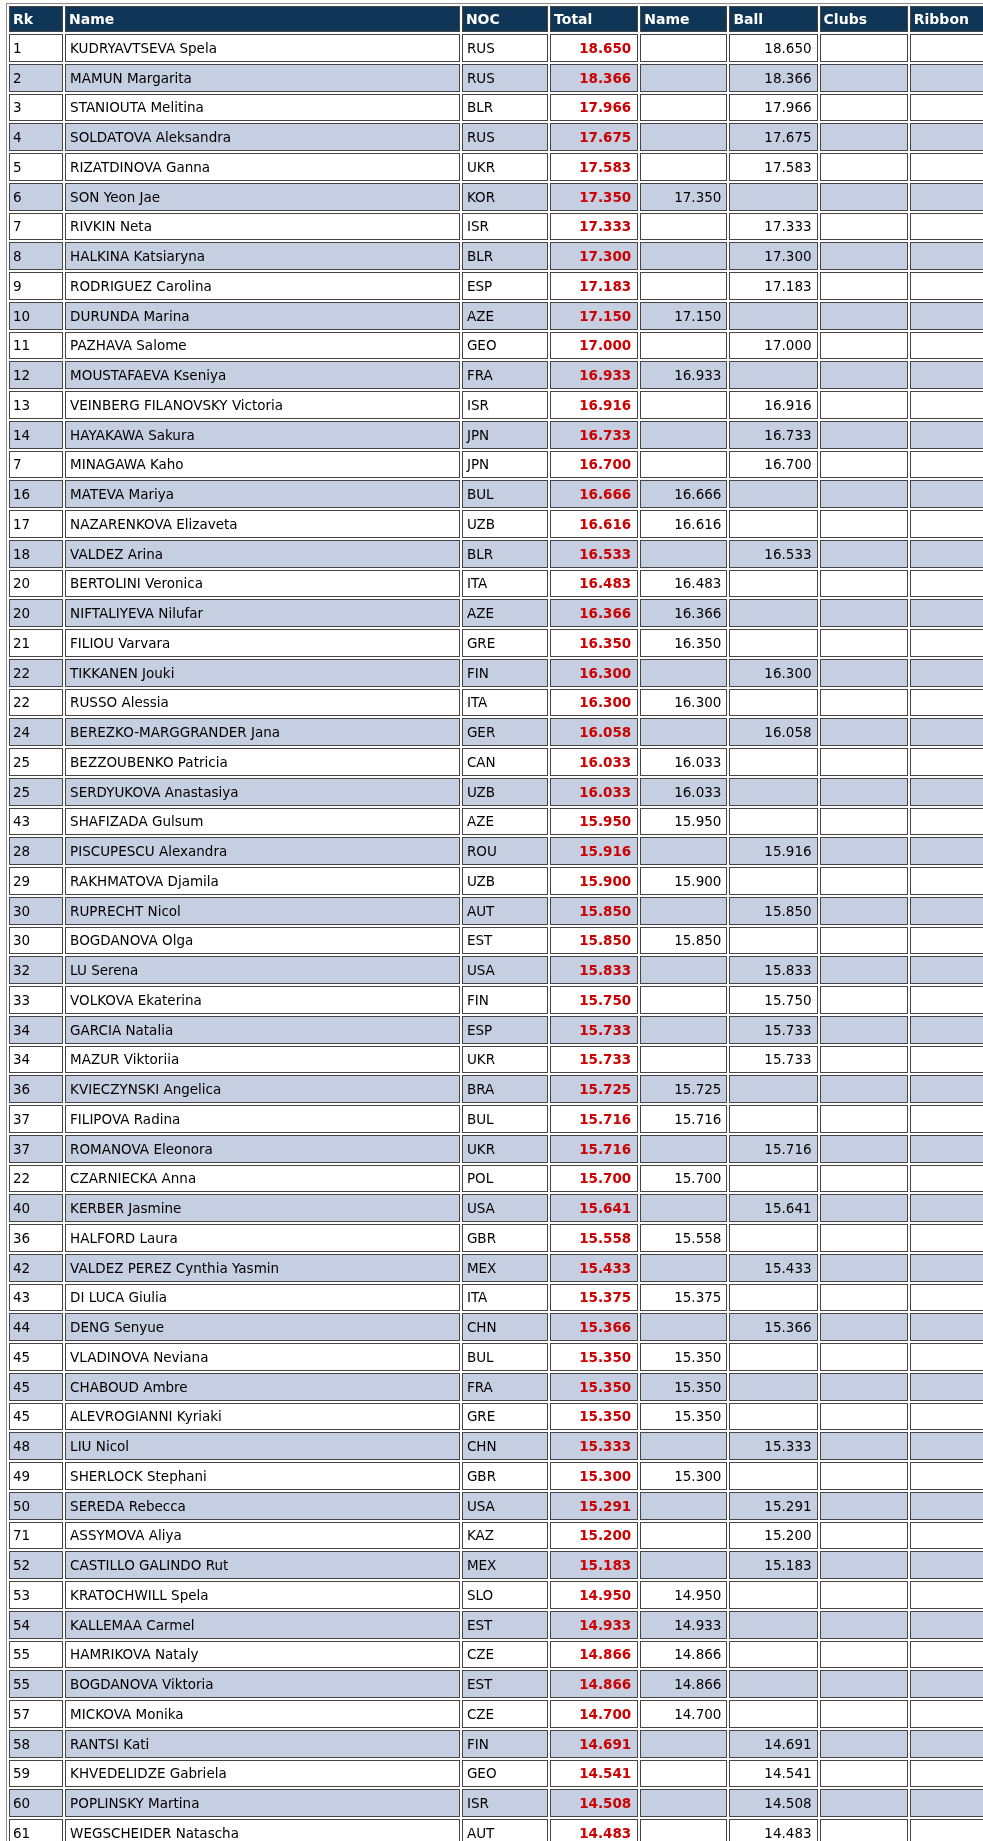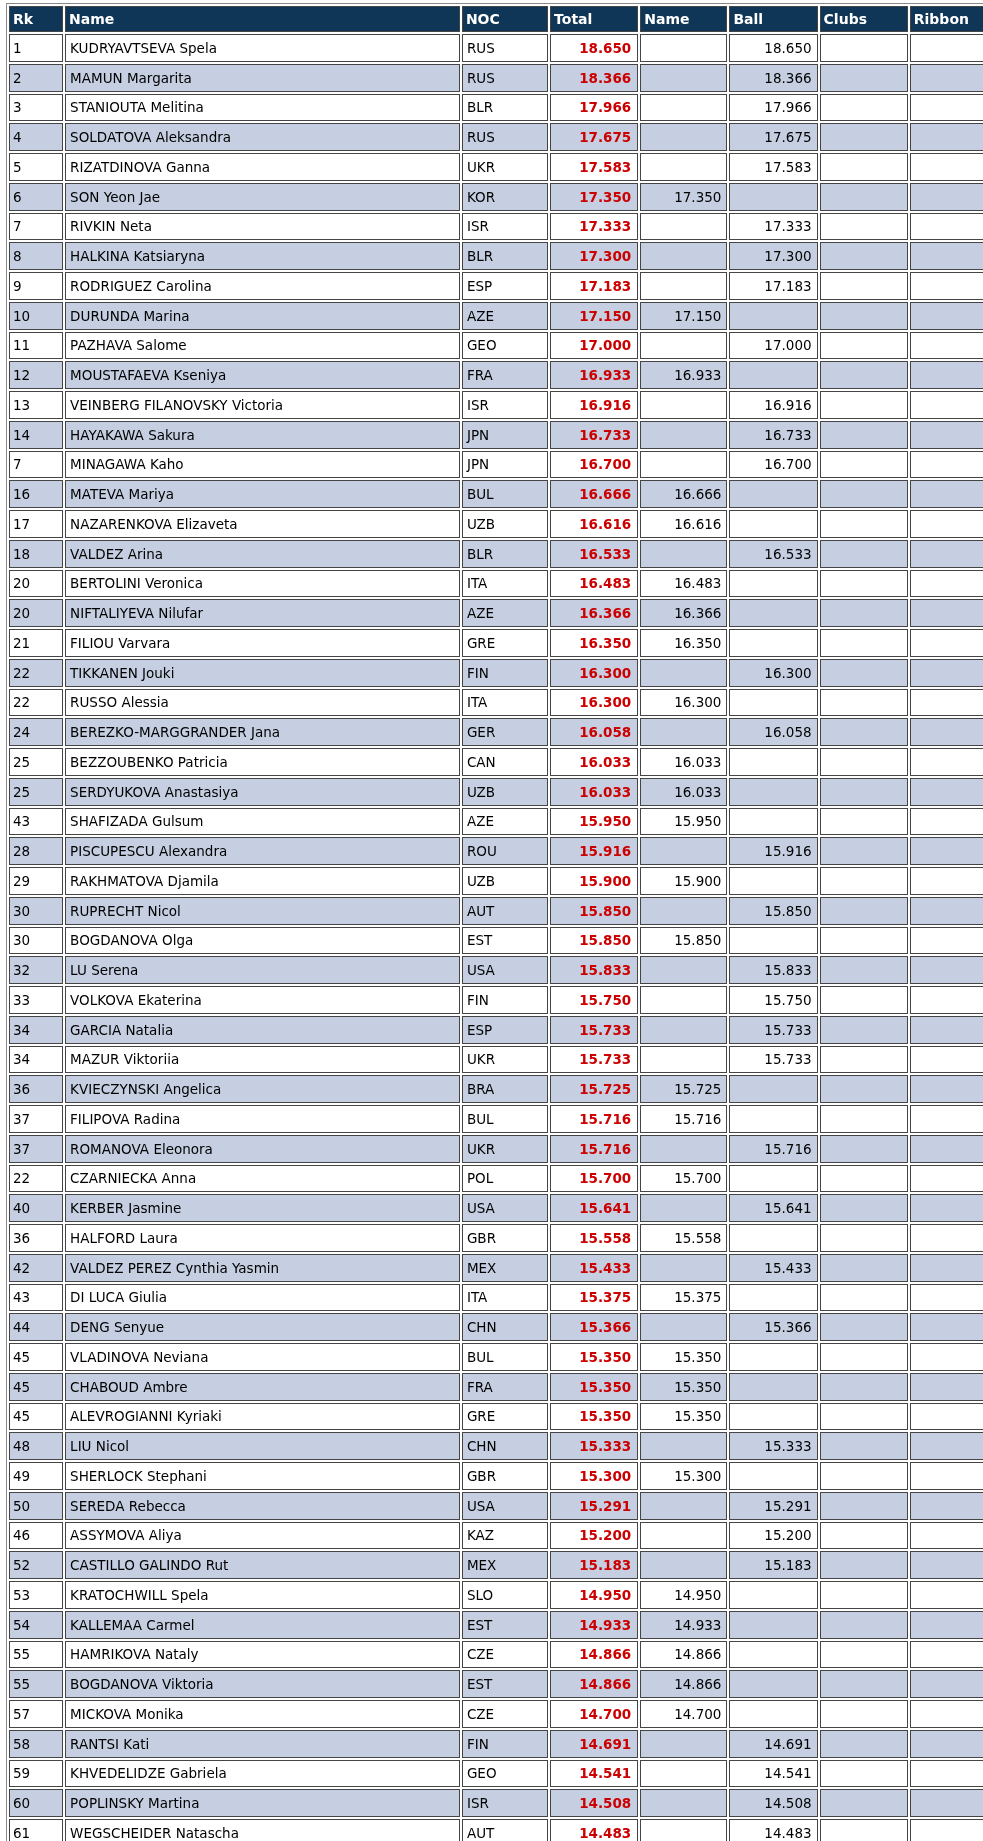--- a/index.html
+++ b/index.html
@@ -583,21 +583,21 @@
     <td class="rk">50</td>
     <td class="nm">SEREDA Rebecca</td>
     <td class="noc">USA</td>
     <td class="total">15.291</td>
     <td class="num"></td>
     <td class="num">15.291</td>
     <td class="num"></td>
     <td class="num"></td>
   </tr>
         <tr>
-    <td class="rk">46</td>
+    <td class="rk">71</td>
     <td class="nm">ASSYMOVA Aliya</td>
     <td class="noc">KAZ</td>
     <td class="total">15.200</td>
     <td class="num"></td>
     <td class="num">15.200</td>
     <td class="num"></td>
     <td class="num"></td>
   </tr>
         <tr>
     <td class="rk">52</td>

